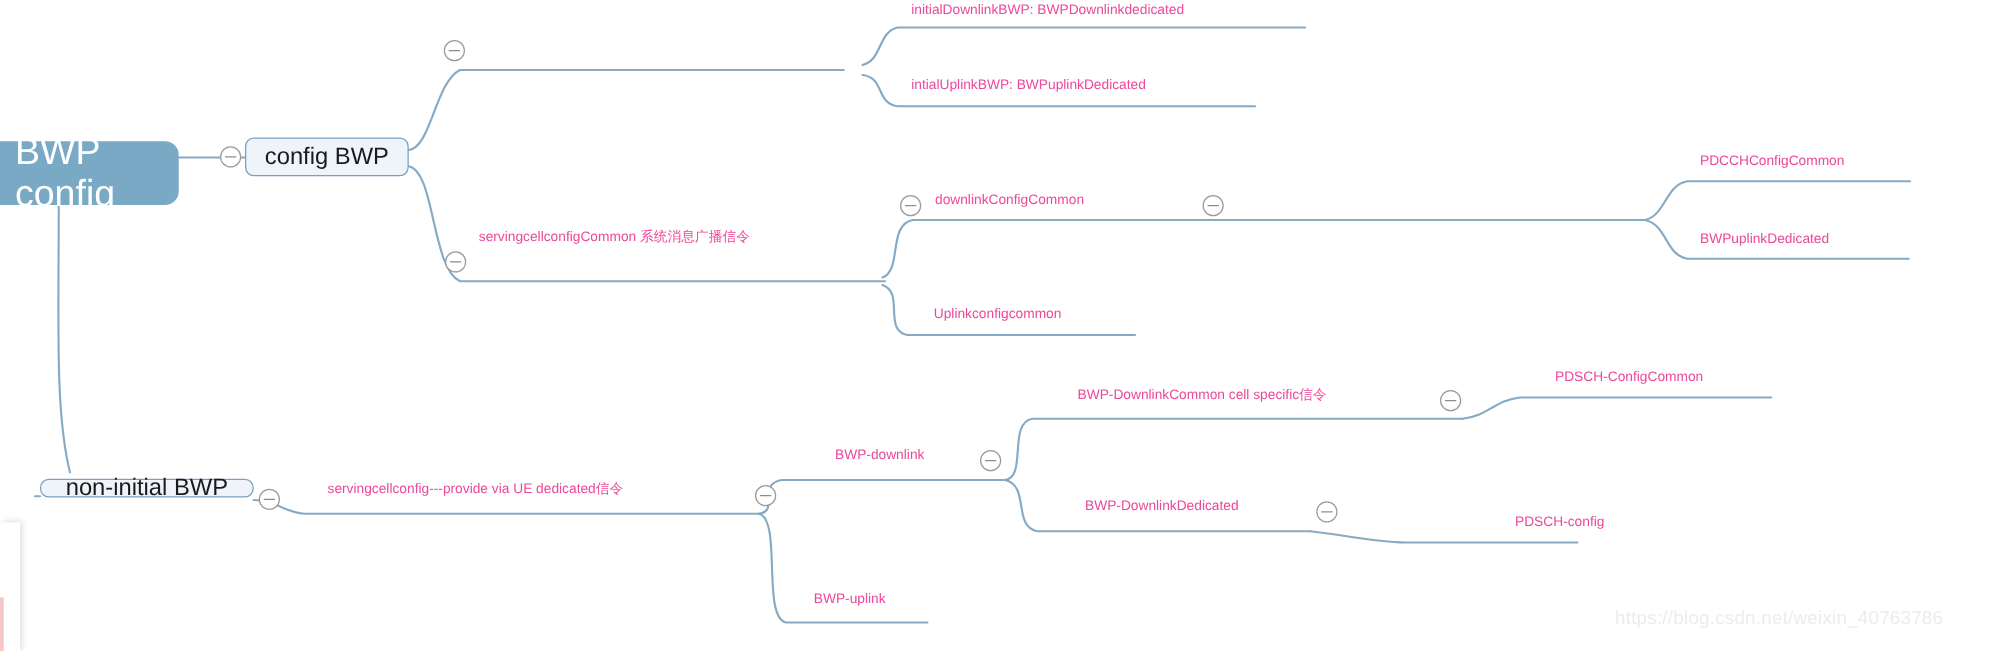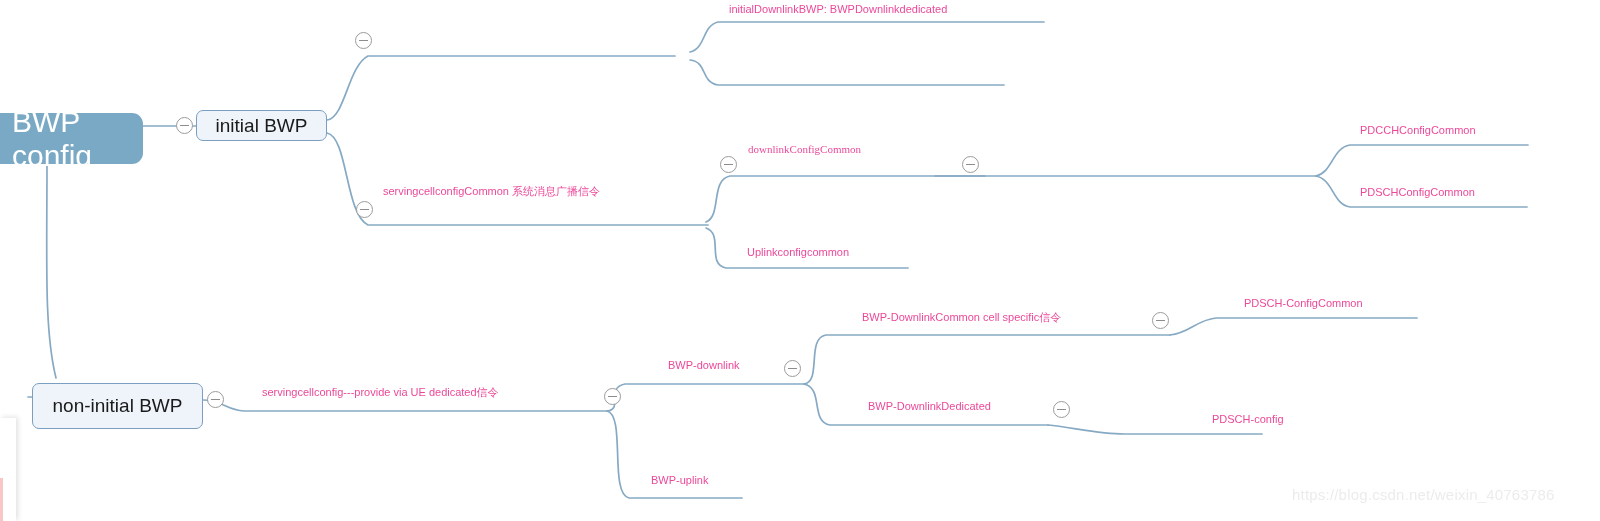--- a/index.html
+++ b/index.html
@@ -125,54 +125,57 @@
 
       <path d="M1048,425 C1070,427 1100,434 1124,434 L1262,434"></path>
     </g>
   </svg>
 
   <div class="root-box" style="left:0px;top:113px;width:143px;height:51px;">
     <span>BWP config</span>
   </div>
 
   <div class="framed" style="left:196px;top:110px;width:131px;height:31px;">
-    <span>initial BWP</span>
+    <span>config BWP</span>
   </div>
   <div class="toggle" style="left:176px;top:117px;"></div>
 
-  <div class="framed" style="left:32px;top:383px;width:171px;height:46px;">
+  <div class="framed" style="left:32px;top:383px;width:171px;height:15px;">
     <span>non-initial BWP</span>
   </div>
   <div class="toggle" style="left:207px;top:391px;"></div>
 
   <div class="toggle" style="left:355px;top:32px;"></div>
 
   <div class="node" style="left:729px;top:3px;">
     <span class="txt">initialDownlinkBWP: BWPDownlinkdedicated</span>
   </div>
 
+  <div class="node" style="left:729px;top:63px;">
+    <span class="txt">intialUplinkBWP: BWPuplinkDedicated</span>
+  </div>
 
   <div class="node" style="left:383px;top:185px;">
     <span class="txt">servingcellconfigCommon 系统消息广播信令</span>
   </div>
   <div class="toggle" style="left:356px;top:201px;"></div>
 
-  <div class="node" style="left:748px;top:143px;font-family:Liberation Serif, serif;">
+  <div class="node" style="left:748px;top:155px;">
     <span class="txt">downlinkConfigCommon</span>
   </div>
   <div class="toggle" style="left:720px;top:156px;"></div>
 
   <div class="toggle" style="left:962px;top:156px;"></div>
 
   <div class="node" style="left:1360px;top:124px;">
     <span class="txt">PDCCHConfigCommon</span>
   </div>
 
   <div class="node" style="left:1360px;top:186px;">
-    <span class="txt">PDSCHConfigCommon</span>
+    <span class="txt">BWPuplinkDedicated</span>
   </div>
 
   <div class="node" style="left:747px;top:246px;">
     <span class="txt">Uplinkconfigcommon</span>
   </div>
 
   <div class="node" style="left:262px;top:386px;">
     <span class="txt">servingcellconfig---provide via UE dedicated信令</span>
   </div>
   <div class="toggle" style="left:604px;top:388px;"></div>

